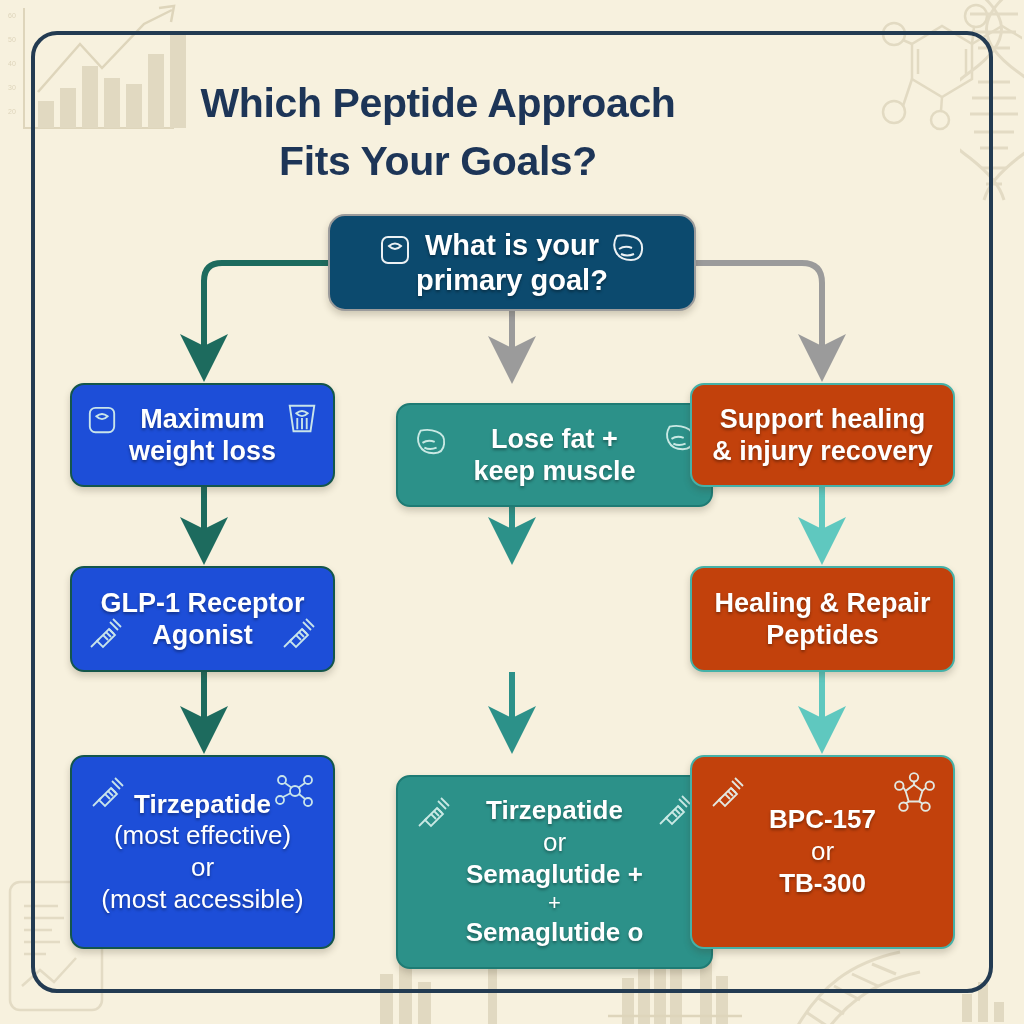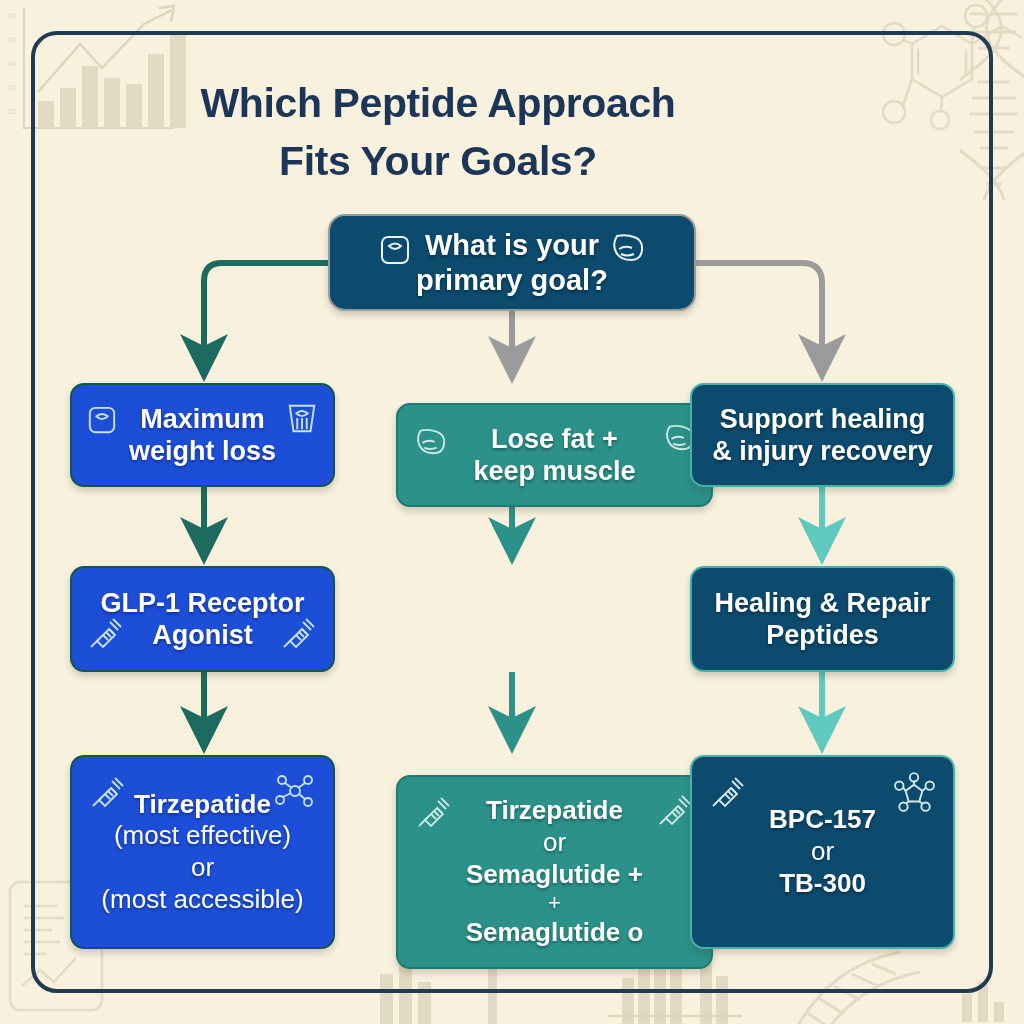--- a/index.html
+++ b/index.html
@@ -106,21 +106,21 @@
   .row1 { top: 383px; height: 104px; }
   .row2 { top: 566px; height: 106px; }
   .row3 { top: 755px; height: 194px; }
 
   .col1 { left: 70px;  width: 265px; }
   .col2 { left: 396px; width: 317px; margin-top: 20px; }
   .col3 { left: 690px; width: 265px; }
 
   .teal-dark  { background: #1d4ed8; border: 2px solid #14564b; }
   .teal-mid   { background: #2c9189; border: 2px solid #1e7b74; }
-  .teal-light { background: #0c4a6e; border: 2px solid #45b1a8; }
+  .teal-light { background: #c2410c; border: 2px solid #45b1a8; }
 
   .node-text {
     position: relative;
     z-index: 2;
     padding: 0 10px;
     line-height: 1.2;
   }
   .row1 .node-text { font-size: 27px; font-weight: bold; }
   .row2 .node-text { font-size: 27px; font-weight: bold; }
   .row3 .node-text { font-size: 26px; line-height: 1.22; }

